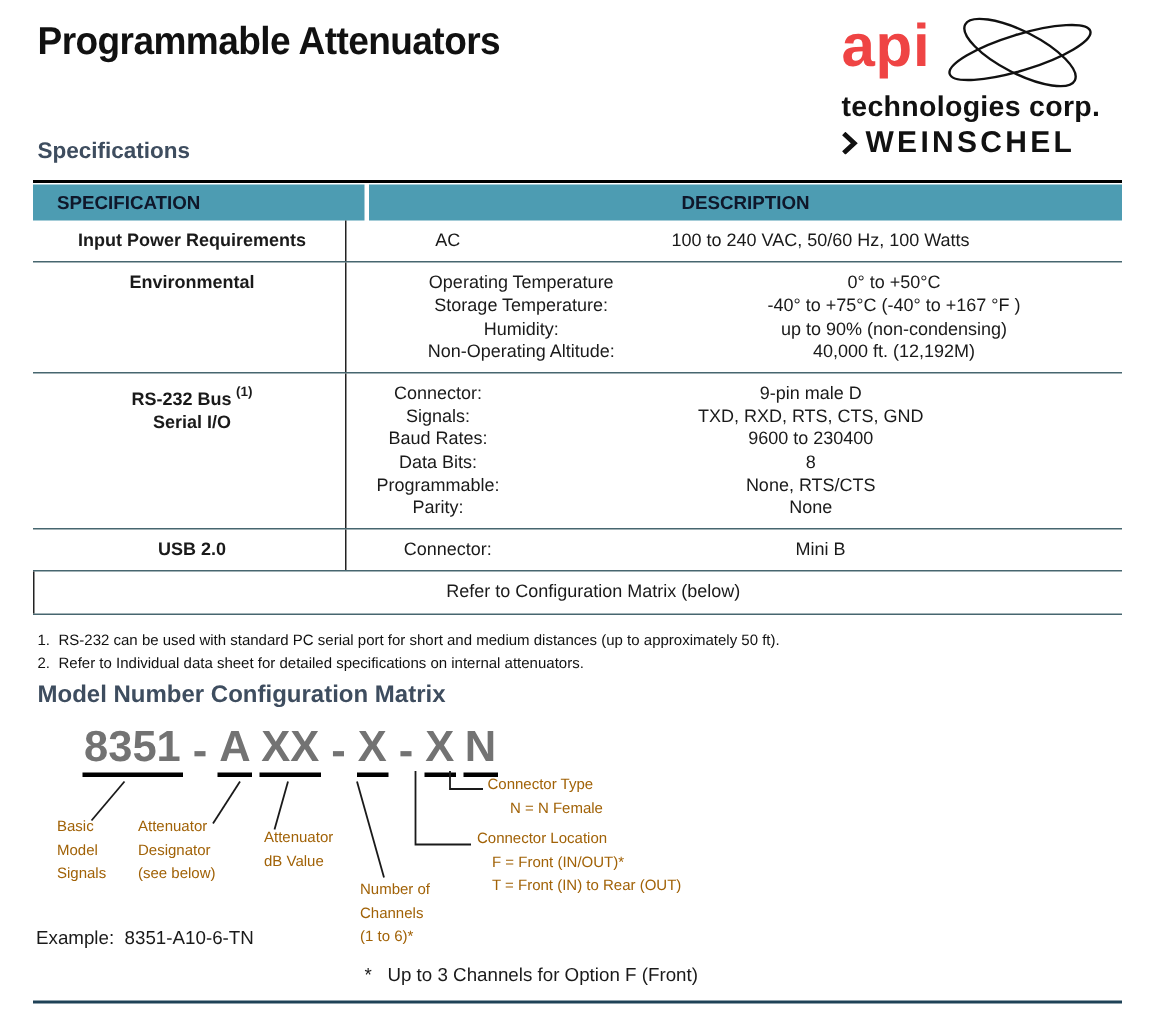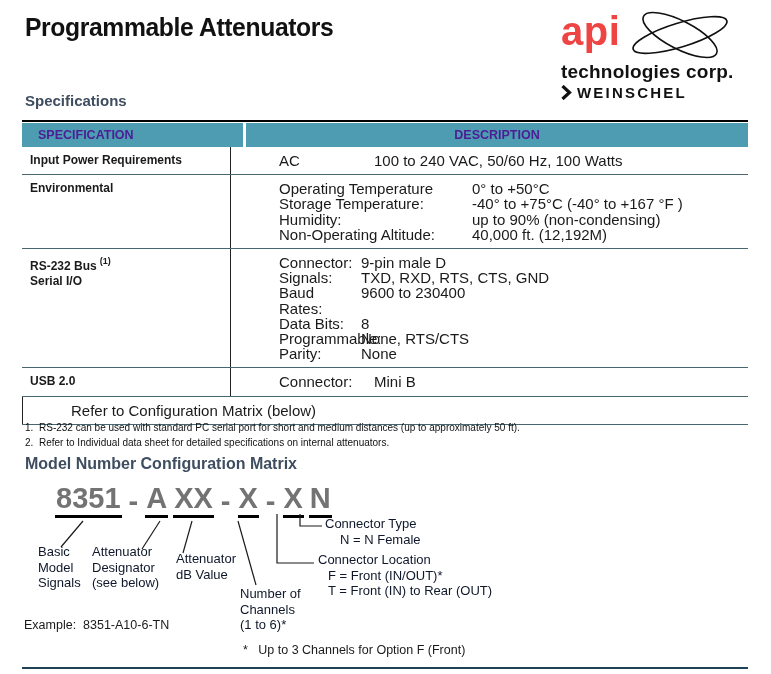--- a/index.html
+++ b/index.html
@@ -8,51 +8,51 @@
 
   
   .doc-title{position:absolute;left:25px;top:12px;font-size:26px;font-weight:bold;
              letter-spacing:-0.4px;transform:scaleX(0.95);transform-origin:left top;color:#111;}
   .logo{position:absolute;left:561px;top:8px;width:205px;}
   .logo-top{display:flex;align-items:flex-start;}
   .logo-api{font-size:40px;font-weight:bold;line-height:46px;letter-spacing:0.5px;color:#ef4444;}
   .orbit{margin-left:8px;margin-top:2px;}
   .logo-line2{font-size:19px;font-weight:bold;letter-spacing:0.2px;line-height:19px;margin-top:2px;color:#111;}
   .logo-line3{display:flex;align-items:center;margin-top:3px;}
-  .logo-line3 .wtxt{font-size:15px;font-weight:bold;letter-spacing:2.2px;color:#111;margin-left:5px;}
+  .logo-line3 .wtxt{font-size:20px;font-weight:bold;letter-spacing:2.2px;color:#111;margin-left:5px;}
 
   
   .spec-heading{position:absolute;left:25px;top:92px;font-size:15px;font-weight:bold;color:var(--heading,#3e4d5f);}
   .spec-table{position:absolute;left:22px;top:120px;width:726px;border-top:2px solid #000;}
   .thead{display:flex;height:24px;margin-top:1px;}
-  .th{background:var(--teal,#4d9cb2);color:#4c1d95;font-size:12.5px;font-weight:bold;line-height:24px;}
+  .th{background:var(--teal,#4d9cb2);color:#0f172a;font-size:12.5px;font-weight:bold;line-height:24px;}
   .th-spec{width:205px;padding-left:16px;}
   .th-desc{flex:1;margin-left:3px;text-align:center;}
-  .trow{display:flex;border-bottom:1.5px solid var(--divider,#47666f);}
+  .trow{display:flex;border-bottom:1.5px solid var(--divider,#47666f);text-align:center;}
   .td-spec{width:208px;box-sizing:border-box;padding:6px 4px 6px 8px;font-size:12px;font-weight:bold;line-height:15.2px;}
   .td-spec sup{font-size:9px;font-weight:bold;position:relative;top:-1px;}
   .sup-space{margin-left:3px;}
   .td-desc{flex:1;border-left:1px solid #222;padding:6px 0 6px 20px;}
-  .item{display:flex;font-size:15px;line-height:15.2px;margin-left:28px;}
+  .item{display:flex;font-size:12px;line-height:15.2px;}
   .ilabel{flex:0 0 auto;}
   .ival{flex:1;}
   .footnotes{position:absolute;left:25px;top:421px;font-size:10px;line-height:14.5px;color:#111;}
   .fnote{display:flex;}
   .fnum{width:14px;flex:0 0 auto;}
 
   
   .matrix-heading{position:absolute;left:25px;top:455px;font-size:16px;font-weight:bold;color:var(--heading,#3e4d5f);}
   .model-number{position:absolute;left:55px;top:483px;display:flex;align-items:flex-end;
                 font-size:29px;font-weight:bold;color:#737373;line-height:30px;}
   .seg{padding:0 1px 2px 1px;}
   .seg.u{border-bottom:3px solid #000;}
   .seg.dash{margin:0 6px;}
   .seg.gap{margin-left:5px;}
   .leader-lines{position:absolute;left:0;top:0;pointer-events:none;}
-  .callout{position:absolute;font-size:13px;line-height:15.5px;color:#0f172a;white-space:nowrap;}
+  .callout{position:absolute;font-size:10px;line-height:15.5px;color:#a16207;white-space:nowrap;}
   .callout div{white-space:nowrap;}
   .example{position:absolute;left:24px;top:618px;font-size:12.5px;white-space:pre;color:#1a1a1a;}
   .matrix-footnote{position:absolute;left:243px;top:643px;font-size:12.5px;white-space:pre;color:#1a1a1a;}
   .bottom-rule{position:absolute;left:22px;top:667px;width:726px;height:2px;background:var(--rule,#1f4257);}
 </style>
 </head>
 <body>
 
 <div class="page">
 

